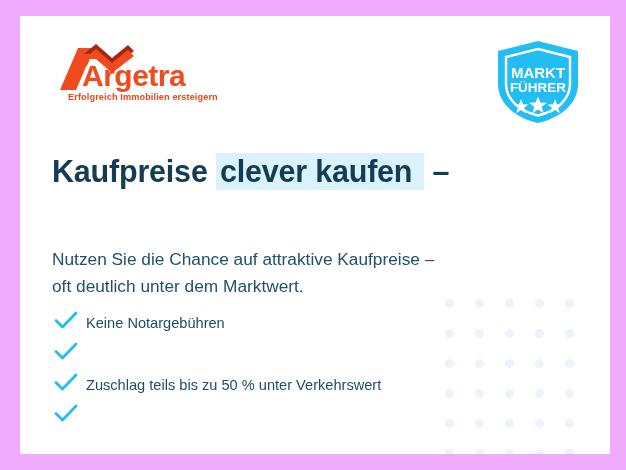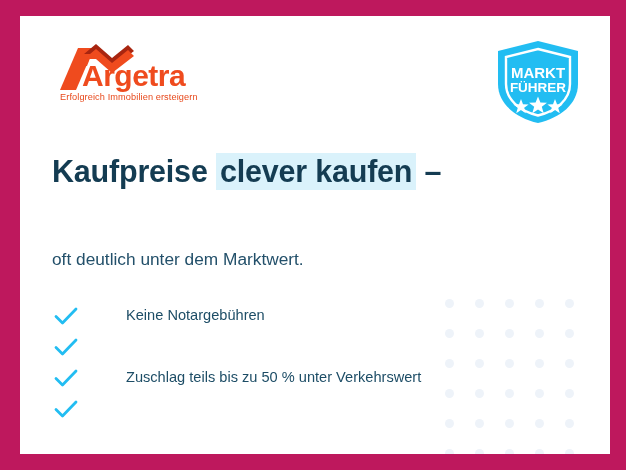--- a/index.html
+++ b/index.html
@@ -11,21 +11,21 @@
     height: 470px;
     overflow: hidden;
     background: #d7f2fd;
     font-family: "Liberation Sans", sans-serif;
   }
 
   .frame {
     position: relative;
     width: 626px;
     height: 470px;
-    background: #be185d;
+    background: #f0abfc;
     box-sizing: border-box;
   }
 
   .card {
     position: absolute;
     left: 20px;
     top: 16px;
     width: 590px;
     height: 438px;
     background: #ffffff;
@@ -59,24 +59,24 @@
   }
   .logo-mark {
     position: absolute;
     left: 0;
     top: 0;
     width: 150px;
     height: 52px;
   }
   .logo-tagline {
     position: absolute;
-    left: 4px;
+    left: 12px;
     top: 50px;
     font-size: 9.2px;
-    font-weight: normal;
+    font-weight: bold;
     color: #e8491c;
     letter-spacing: 0.1px;
     white-space: nowrap;
     font-family: "Liberation Sans", sans-serif;
   }
 
   
   .badge {
     position: absolute;
     left: 470px;
@@ -92,21 +92,21 @@
     top: 116px;
     width: 500px;
     font-size: 30.5px;
     font-weight: bold;
     color: #143c52;
     line-height: 1.27;
     letter-spacing: -0.2px;
   }
   .headline .hl {
     background: #daf2fb;
-    padding: 1px 4px 2px 4px;
+    padding: 1px 12px 2px 4px;
     box-decoration-break: clone;
     -webkit-box-decoration-break: clone;
   }
   .headline .line2 {
     display: block;
   }
 
   
   .subheading {
     position: absolute;
@@ -124,22 +124,21 @@
   .checklist {
     position: absolute;
     left: 33px;
     top: 284px;
     width: 470px;
   }
   .check-item {
     position: relative;
     height: 31px;
     display: flex;
-    align-items: center;
-    gap: 40px;
+    align-items: flex-end;
   }
   .check-icon {
     width: 27px;
     height: 22px;
     flex: 0 0 27px;
     display: block;
   }
   .check-label {
     font-size: 14.6px;
     color: #1d4d66;
@@ -212,20 +211,21 @@
         <path d="M48 58.5 L50.4 64.6 L57 64.8 L51.8 68.8 L53.7 75.2 L48 71.4 L42.3 75.2 L44.2 68.8 L39 64.8 L45.6 64.6 Z"></path>
         <path d="M65 61 L67 66.2 L72.6 66.4 L68.2 69.8 L69.8 75.2 L65 72 L60.2 75.2 L61.8 69.8 L57.4 66.4 L63 66.2 Z"></path>
       </g>
     </svg>
 
     <h1 class="headline">
       <span>Kaufpreise </span><span class="hl">clever kaufen</span><span> –</span>
     </h1>
 
     <p class="subheading">
+      <span>Nutzen Sie die Chance auf attraktive Kaufpreise –</span>
       <span class="s2">oft deutlich unter dem Marktwert.</span>
     </p>
 
     <div class="checklist">
         <div class="check-item">
           <svg class="check-icon" viewBox="0 0 27 22">
             <path d="M3 11.5 L9.5 18 L23 4" fill="none" stroke="#22bdf2" stroke-width="2.8" stroke-linecap="round" stroke-linejoin="round"></path>
           </svg>
           <span class="check-label">Keine Notargebühren</span>
         </div>

